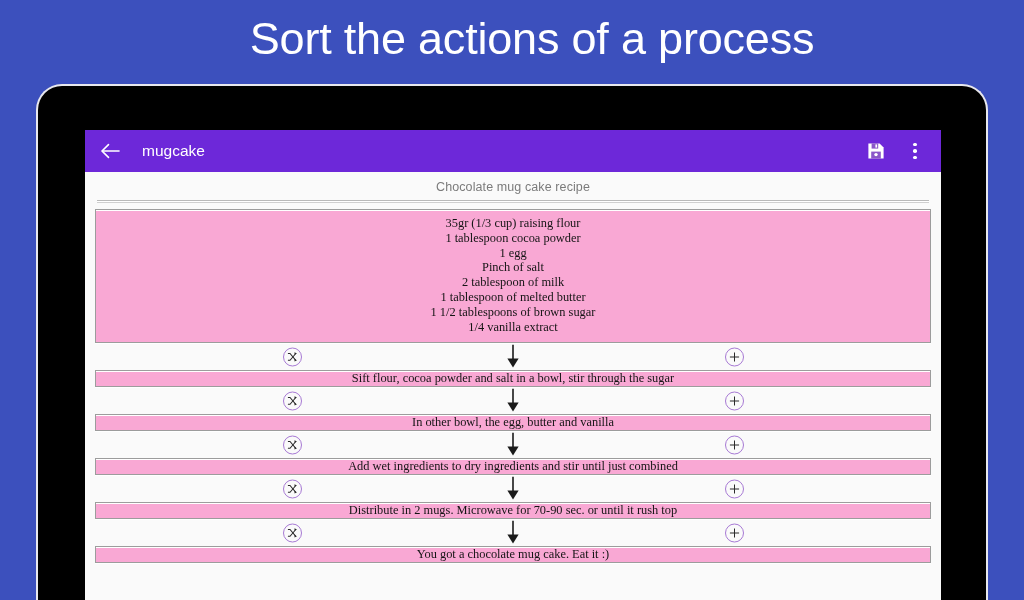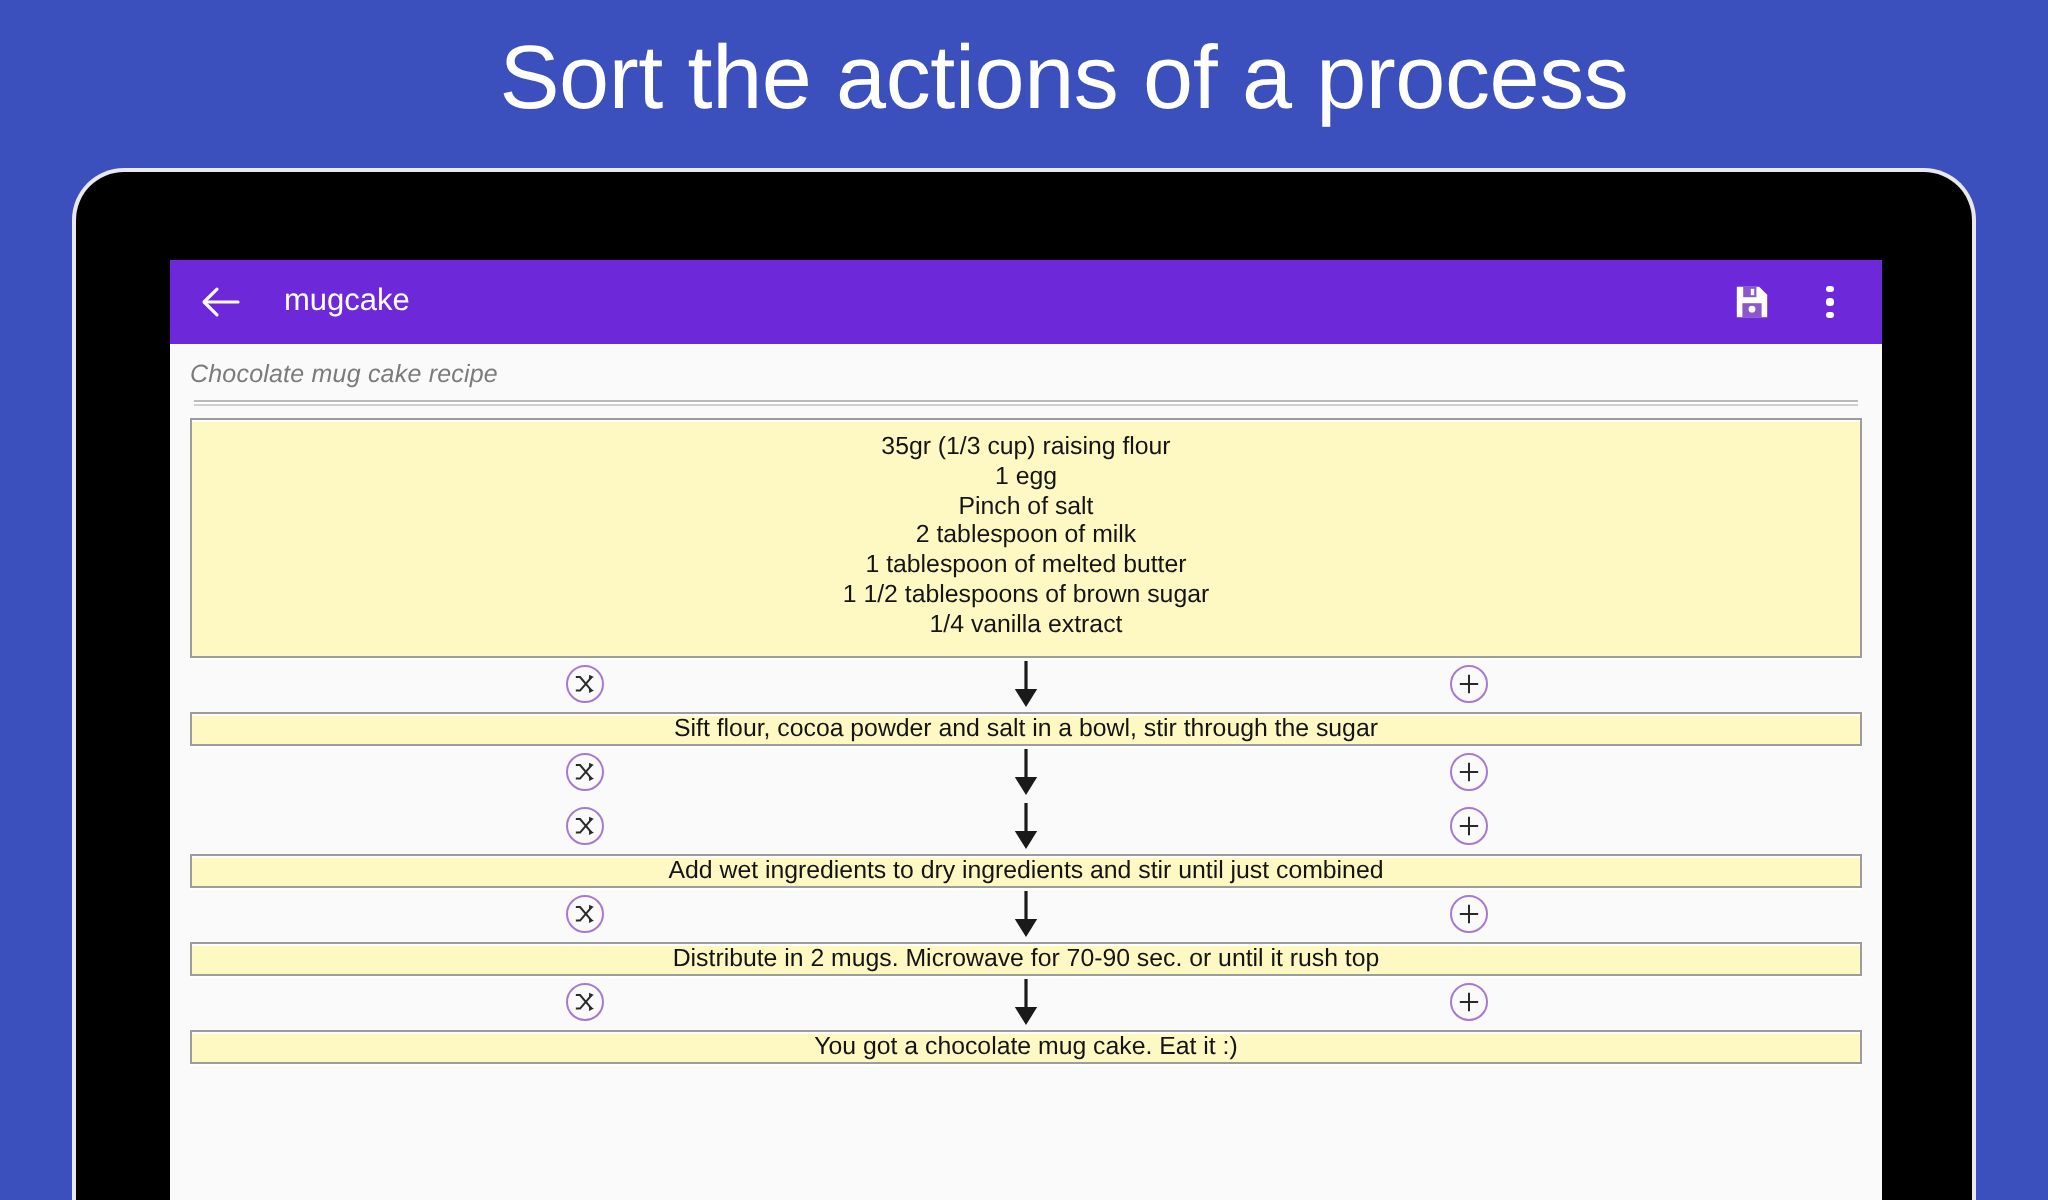--- a/index.html
+++ b/index.html
@@ -123,43 +123,43 @@
 
   
   .doc {
     position: relative;
     background: #fafafa;
     height: 478px;
     padding: 0 10px;
   }
 
   .recipe-title {
-    text-align: left;
+    text-align: center;
     color: #7b7b7b;
     font-size: 12.5px;
     padding: 8px 0 6px 0;
     letter-spacing: 0.1px;
-    font-style: italic;
   }
 
   .divider {
     height: 3px;
     margin: 0 2px 6px 2px;
     background: linear-gradient(to bottom,
       #b9b9b9 0px, #b9b9b9 1px,
       #ffffff 1px, #ffffff 2px,
       #cfcfcf 2px, #cfcfcf 3px);
   }
 
   
   .panel {
-    background: #fef9c3;
+    background: #f9a8d4;
     border: 1px solid #9c9c9c;
     box-shadow: inset 0 1px 0 #ffffff, 0 1px 0 #ffffff;
     position: relative;
+    font-family: Liberation Serif, serif;
   }
 
   .ingredients {
     padding: 6px 8px 8px 8px;
     margin-bottom: 0;
   }
 
   .ingredient-line {
     text-align: center;
     font-size: 12.4px;
@@ -251,20 +251,21 @@
         </div>
       </div>
 
       <div class="doc">
 
         <div class="recipe-title">Chocolate mug cake recipe</div>
         <div class="divider"></div>
 
         <div class="panel ingredients">
           <div class="ingredient-line">35gr (1/3 cup) raising flour</div>
+          <div class="ingredient-line">1 tablespoon cocoa powder</div>
           <div class="ingredient-line">1 egg</div>
           <div class="ingredient-line">Pinch of salt</div>
           <div class="ingredient-line">2 tablespoon of milk</div>
           <div class="ingredient-line">1 tablespoon of melted butter</div>
           <div class="ingredient-line">1 1/2 tablespoons of brown sugar</div>
           <div class="ingredient-line">1/4 vanilla extract</div>
         </div>
 
         <div class="connector">
           <div class="shuffle-btn">
@@ -305,20 +306,23 @@
               <path d="M7 0 V15" stroke="#1a1a1a" stroke-width="1.6" fill="none"></path>
               <path d="M1.4 14 L7 23 L12.6 14 Z" fill="#1a1a1a"></path>
             </svg>
           </div>
           <div class="add-btn">
             <svg width="11" height="11" viewBox="0 0 12 12" aria-hidden="true">
               <path d="M6 1 V11 M1 6 H11" stroke="#2a2a2a" stroke-width="1.1" fill="none"></path>
             </svg>
           </div>
         </div>
+        <div class="panel step-row">
+          <span class="step-text">In other bowl, the egg, butter and vanilla</span>
+        </div>
 
         <div class="connector">
           <div class="shuffle-btn">
             <svg width="11" height="11" viewBox="0 0 12 12" aria-hidden="true">
               <path d="M1 2.2 H3.3 L9.6 9.6" stroke="#2a2a2a" stroke-width="1.1" fill="none"></path>
               <path d="M1 9.6 H3.3 L9.6 2.2" stroke="#2a2a2a" stroke-width="1.1" fill="none"></path>
               <path d="M8.2 0.9 L10.9 2.2 L8.2 3.5 Z" fill="#2a2a2a"></path>
               <path d="M8.2 8.3 L10.9 9.6 L8.2 10.9 Z" fill="#2a2a2a"></path>
             </svg>
           </div>

